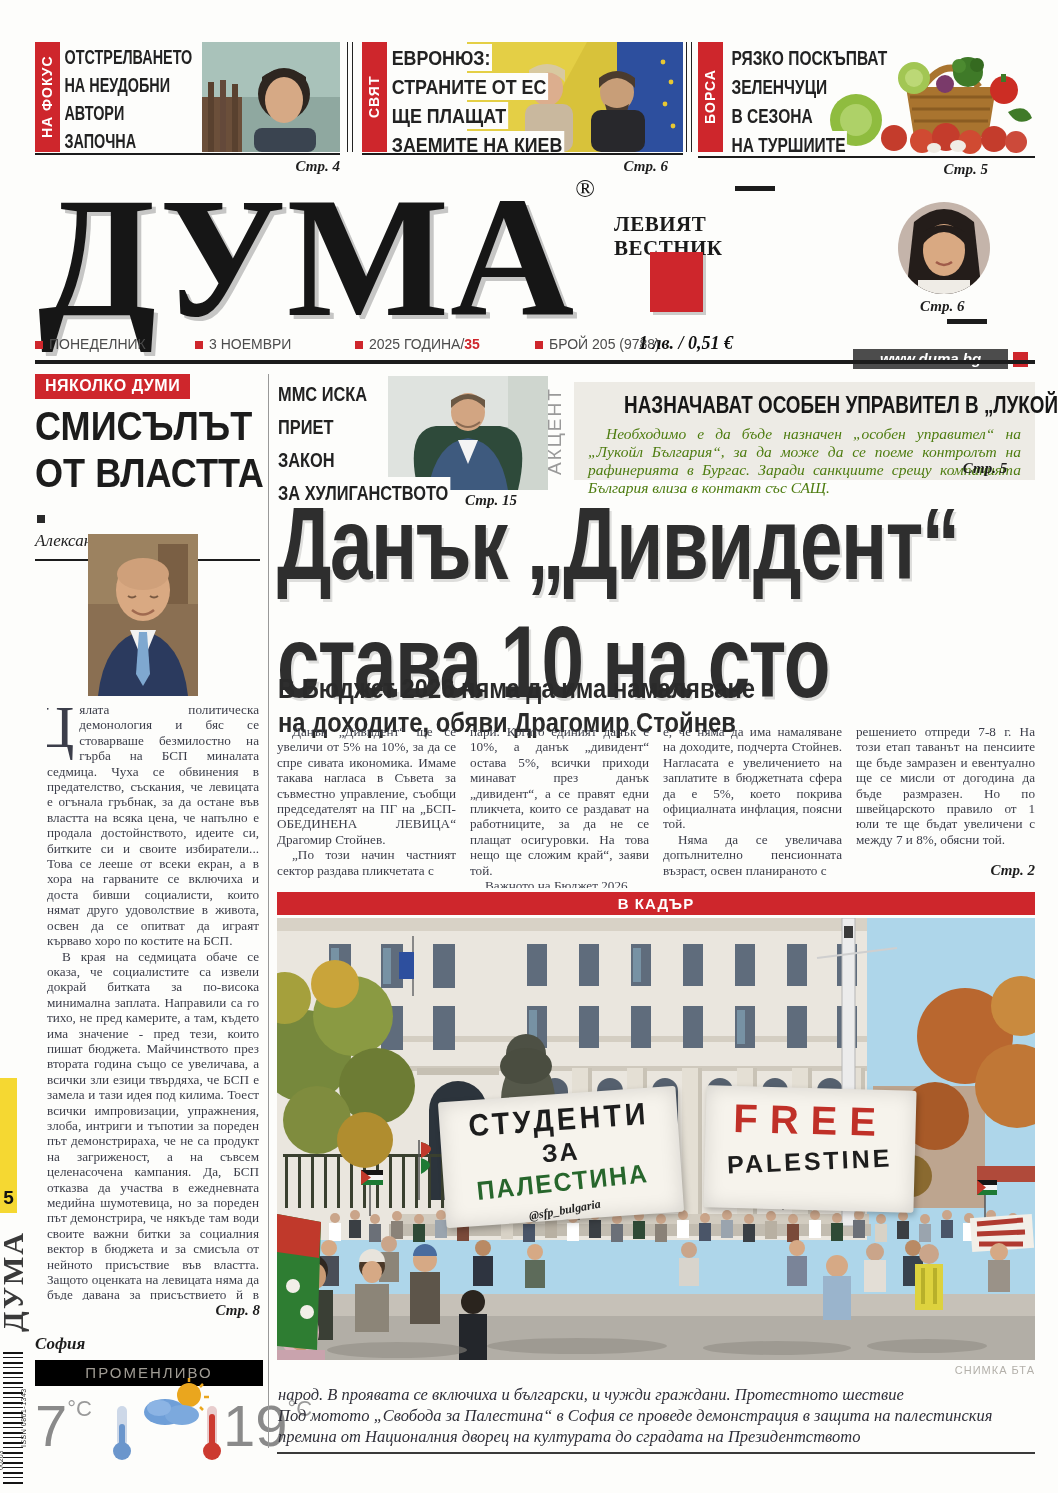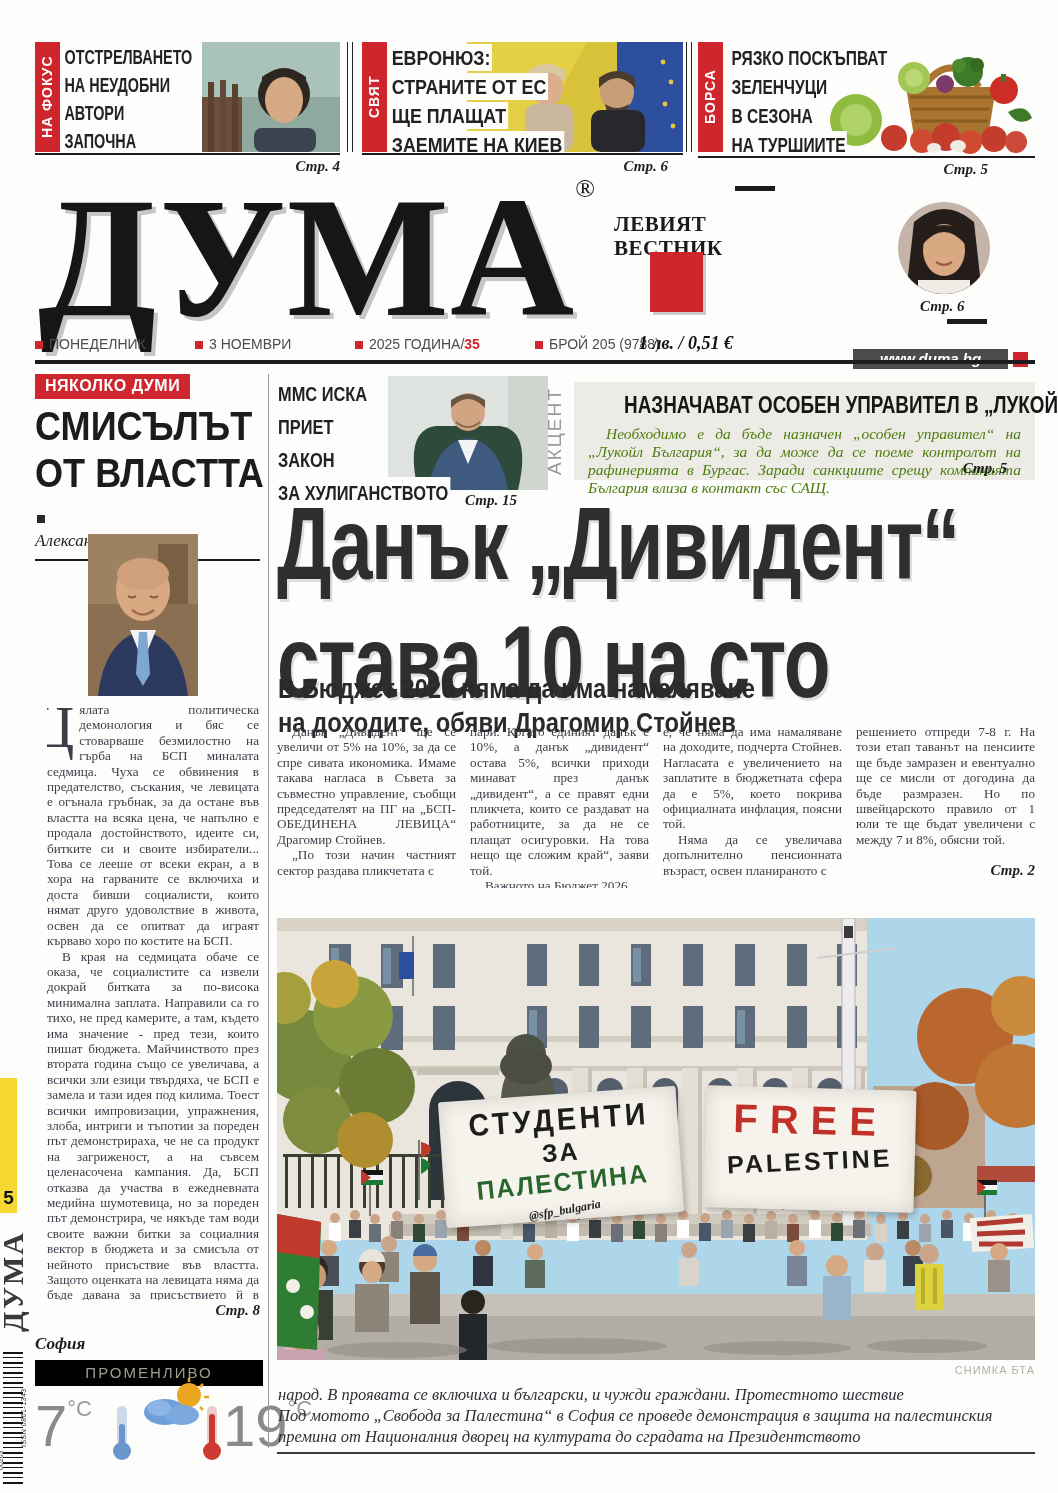--- a/index.html
+++ b/index.html
@@ -287,20 +287,23 @@
     <div class="bodytxt">
       <p class="noind">е, че няма да има намаляване на доходите, подчерта Стойнев. Нагласата е увеличението на заплатите в бюджетната сфера да е 5%, което покрива официалната инфлация, поясни той.</p>
       <p>Няма да се увеличава допълнително пенсионната възраст, освен планираното с</p>
     </div>
     <div class="bodytxt">
       <p class="noind">решението отпреди 7-8 г. На този етап таванът на пенсиите ще бъде замразен и евентуално ще се мисли от догодина да бъде размразен. Но по швейцарското правило от 1 юли те ще бъдат увеличени с между 7 и 8%, обясни той.</p>
     </div>
   </div>
   <div class="abs pagemark" style="left:935px;top:862px;width:100px;text-align:right;">Стр. 2</div>
 
+  <div class="abs redbox" style="left:277px;top:892px;width:758px;height:23px;text-align:center;">
+    <span class="ccond" style="font-size:15px;letter-spacing:1px;line-height:23px;">В КАДЪР</span>
+  </div>
   <div class="abs" style="left:277px;top:918px;width:758px;height:442px;overflow:hidden;">
     <svg width="758" height="442" viewBox="0 0 758 442">
       <rect width="758" height="442" fill="#aed6ea"></rect>
       <rect x="596" y="168" width="112" height="122" fill="#bda58f"></rect>
       <rect x="700" y="248" width="58" height="16" fill="#b04a3a"></rect>
       <rect x="-5" y="0" width="595" height="322" fill="#eae6de"></rect>
       <rect x="-5" y="0" width="595" height="13" fill="#d8d2c6"></rect>
       <rect x="-5" y="118" width="595" height="6" fill="#d4cec2"></rect>
       <rect x="-5" y="148" width="595" height="5" fill="#cfc9bd"></rect>
       <g fill="#5f6c7c">

